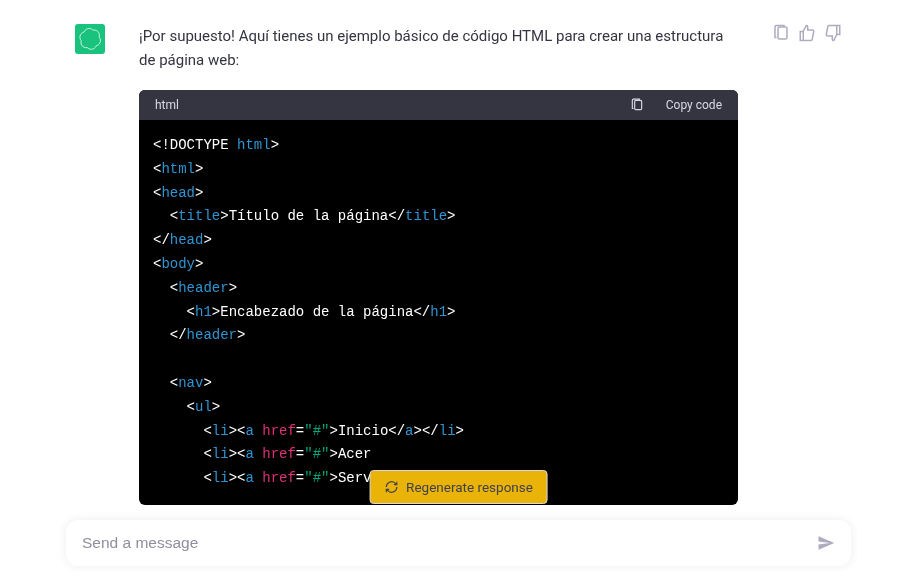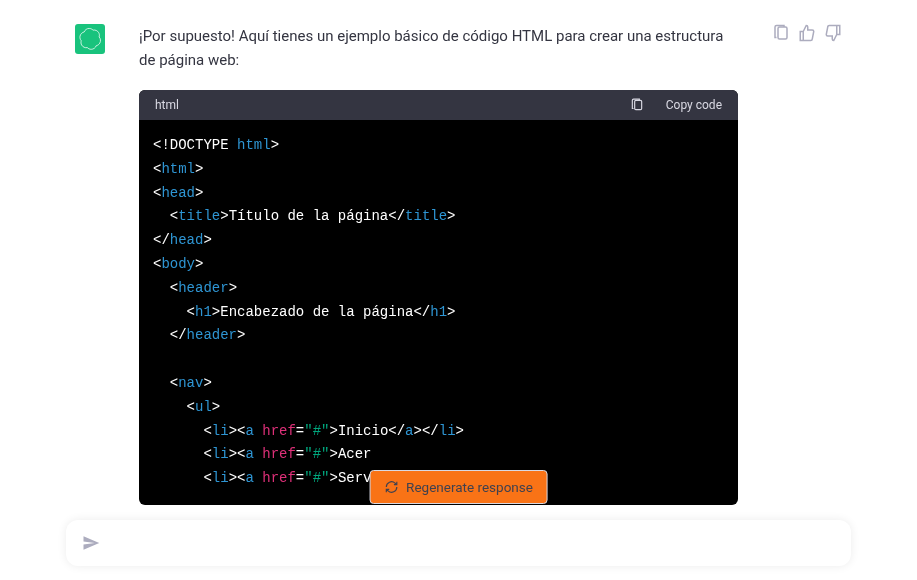--- a/index.html
+++ b/index.html
@@ -84,21 +84,21 @@
 }
 .tok-w { color: #ffffff; }
 .tok-blue { color: #2e95d3; }
 .tok-red { color: #df3079; }
 .tok-green { color: #00a67d; }
 .regenerate-btn {
   position: absolute;
   left: 50%;
   transform: translateX(-50%);
   bottom: 76px;
-  background: #f97316;
+  background: #eab308;
   border: 1px solid #d9d9e3;
   border-radius: 4px;
   padding: 8px 14px;
   display: flex;
   align-items: center;
   gap: 8px;
   font-size: 13.5px;
   color: #40414f;
   cursor: pointer;
 }
@@ -189,18 +189,19 @@
 </div>
 
 <div class="regenerate-btn">
   <svg viewBox="0 0 24 24" fill="none" stroke="currentColor" stroke-width="2">
     <path d="M3 12a9 9 0 0 1 15-6.7L21 8M21 3v5h-5M21 12a9 9 0 0 1-15 6.7L3 16M3 21v-5h5"></path>
   </svg>
   <span>Regenerate response</span>
 </div>
 
 <div class="input-bar">
+  <input class="input-field" type="text" placeholder="Send a message" style="">
   <div class="send-btn">
     <svg viewBox="0 0 24 24" fill="currentColor">
       <path d="M2 21l21-9L2 3v7l15 2-15 2v7z"></path>
     </svg>
   </div>
 </div>
 
 </body></html>

